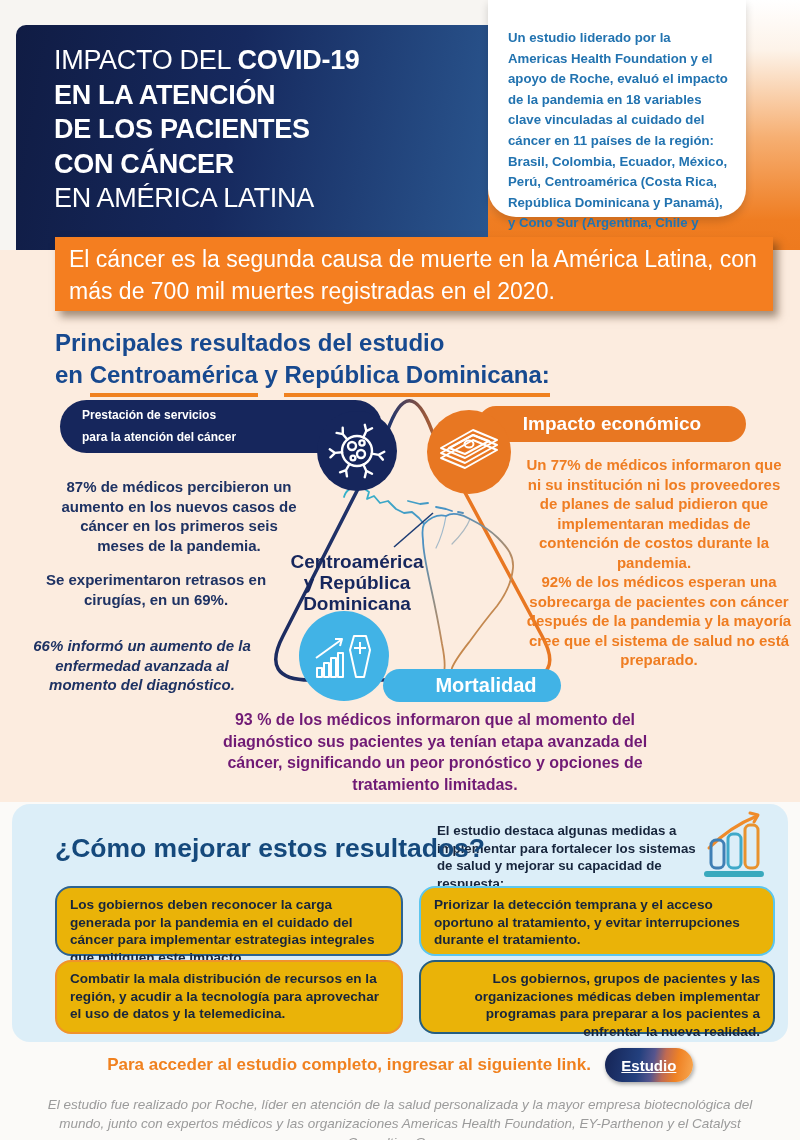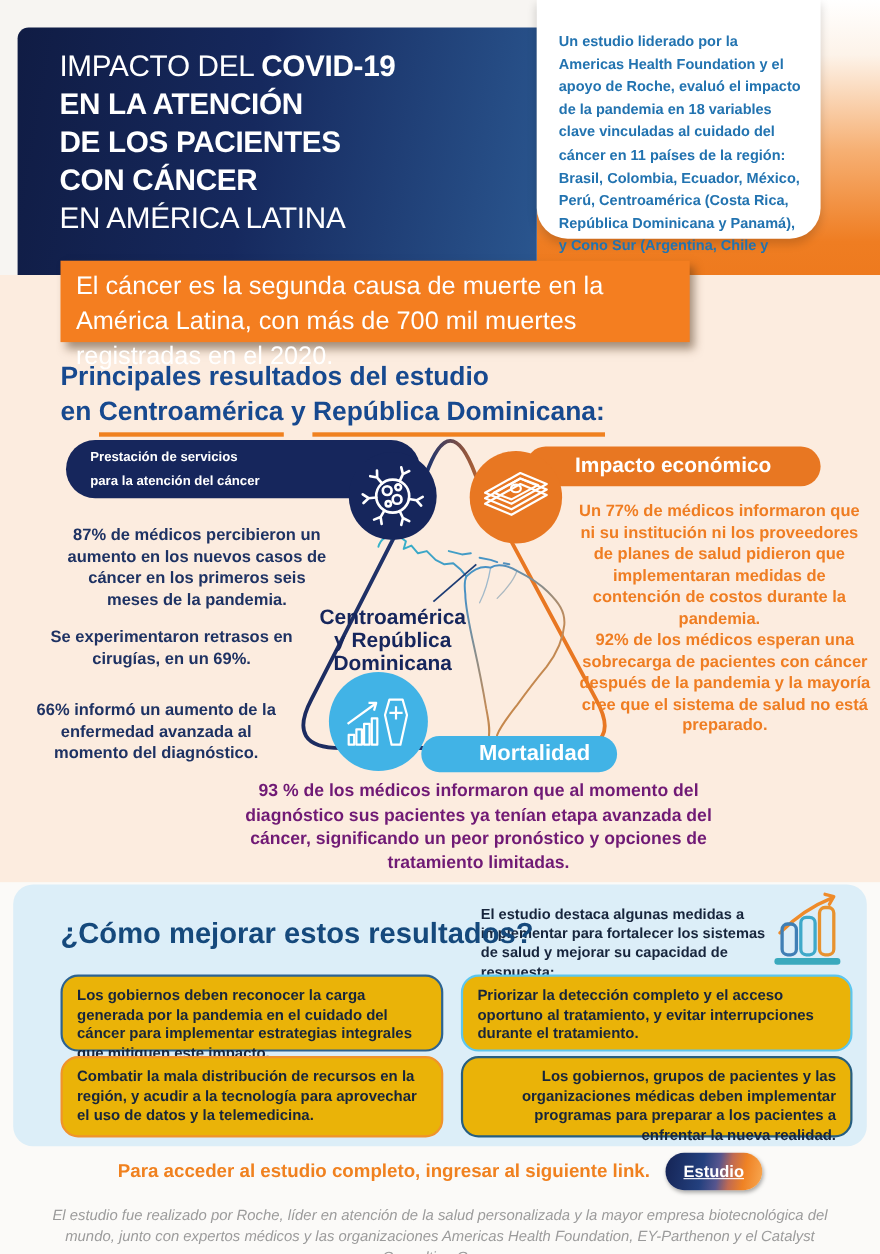--- a/index.html
+++ b/index.html
@@ -13,21 +13,21 @@
   .title{left:38px;top:18px;font-size:27px;line-height:34.5px;color:#ffffff;letter-spacing:-0.3px;}
   .t-reg{font-weight:400}.t-bold{font-weight:700}
 
   .header-orange{left:488px;top:0;width:312px;height:250px;
     background:linear-gradient(180deg,#ffffff 0%,#fdf3e9 20%,#f6af72 55%,#ef7d22 88%,#ee7a1e 100%);}
   .white-card{left:488px;top:0;width:258px;height:217px;background:#ffffff;
     border-radius:0 0 28px 28px;box-shadow:0 4px 9px rgba(0,0,0,.16);box-sizing:border-box;
     padding:28px 16px 0 20px;}
   .white-card .note{font-size:13.2px;line-height:1.56;color:#2273b0;font-weight:600;}
 
-  .banner{left:55px;top:237px;width:572px;height:74px;background:#f47e20;z-index:6;
+  .banner{left:55px;top:237px;width:718px;height:74px;background:#f47e20;z-index:6;
     box-shadow:5px 6px 8px rgba(75,48,22,.5);color:#fff;font-size:23px;line-height:32px;
     padding:6px 14px;box-sizing:border-box;font-weight:400;}
 
   
   .peach{left:0;top:250px;width:800px;height:554px;background:#fcecdf;}
   .res-heading{left:55px;top:327px;font-size:24px;font-weight:700;color:#17498f;line-height:32px;z-index:3;}
   .res-heading .u{display:inline-block;border-bottom:4px solid #f0811f;padding-bottom:2px;}
 
   svg.diagram{left:0;top:250px;width:800px;height:554px;z-index:1;}
 
@@ -44,21 +44,21 @@
     padding-left:28px;box-sizing:border-box;z-index:2;}
   .center-label{left:286px;top:551px;width:142px;text-align:center;font-size:19px;font-weight:700;
     color:#16265c;line-height:21px;white-space:pre-line;z-index:4;}
 
   .stat{position:absolute;text-align:center;font-weight:600;z-index:4;}
   .stat-navy{color:#1e3263;font-size:15px;line-height:19.5px;}
   .stat-orange{color:#ef7d22;font-size:15px;line-height:19.5px;}
   .stat-sky{color:#701a75;font-size:16px;line-height:21.5px;}
   #stat-l1{left:58px;top:477px;width:242px;}
   #stat-l2{left:35px;top:570px;width:242px;}
-  #stat-l3{left:22px;top:636px;width:240px;}
+  #stat-l3{left:22px;top:636px;width:240px;font-style:italic;}
   #stat-r1{left:518px;top:455px;width:272px;}
   #stat-r2{left:526px;top:572px;width:266px;}
   #stat-b1{left:215px;top:709px;width:440px;}
 
   
   .bottom-white{left:0;top:802px;width:800px;height:338px;background:#fbfaf8;}
   .bluesec{left:12px;top:804px;width:776px;height:238px;background:#dceef8;border-radius:18px;}
   .improve-heading{left:55px;top:833px;font-size:26.5px;font-weight:700;color:#15497c;z-index:2;}
   .improve-note{left:437px;top:822px;width:272px;font-size:13.3px;line-height:1.33;
     color:#17253c;font-weight:600;z-index:2;}
@@ -224,21 +224,21 @@
       <path d="M49,5 L57,7 L53,14" stroke="#ef8b2a" stroke-width="3" fill="none" stroke-linecap="round" stroke-linejoin="round"></path>
       <rect x="10" y="32" width="13" height="28" rx="5" fill="none" stroke="#3f7fb5" stroke-width="3"></rect>
       <rect x="27" y="26" width="13" height="34" rx="5" fill="none" stroke="#3fa9c9" stroke-width="3"></rect>
       <rect x="44" y="17" width="13" height="43" rx="5" fill="none" stroke="#e8922e" stroke-width="3"></rect>
       <line x1="6" y1="66" x2="60" y2="66" stroke="#3aa9bd" stroke-width="6" stroke-linecap="round"></line>
     </svg>
   </div>
 
   <div id="tip1" class="tip">Los gobiernos deben reconocer la carga generada por la pandemia en el cuidado del cáncer para implementar estrategias integrales que mitiguen este impacto.</div>
   <div id="tip2" class="tip">Combatir la mala distribución de recursos en la región, y acudir a la tecnología para aprovechar el uso de datos y la telemedicina.</div>
-  <div id="tip3" class="tip">Priorizar la detección completo y el acceso oportuno al tratamiento, y evitar interrupciones durante el tratamiento.</div>
+  <div id="tip3" class="tip">Priorizar la detección temprana y el acceso oportuno al tratamiento, y evitar interrupciones durante el tratamiento.</div>
   <div id="tip4" class="tip">Los gobiernos, grupos de pacientes y las organizaciones médicas deben implementar programas para preparar a los pacientes a enfrentar la nueva realidad.</div>
 
   <div class="abs cta-row">
     <span class="cta-text">Para acceder al estudio completo, ingresar al siguiente link.</span>
     <button class="cta-btn">Estudio</button>
   </div>
   <div class="abs footer">El estudio fue realizado por Roche, líder en atención de la salud personalizada y la mayor empresa biotecnológica del mundo, junto con expertos médicos y las organizaciones Americas Health Foundation, EY-Parthenon y el Catalyst Consulting Group</div>
 
 </div>
 

